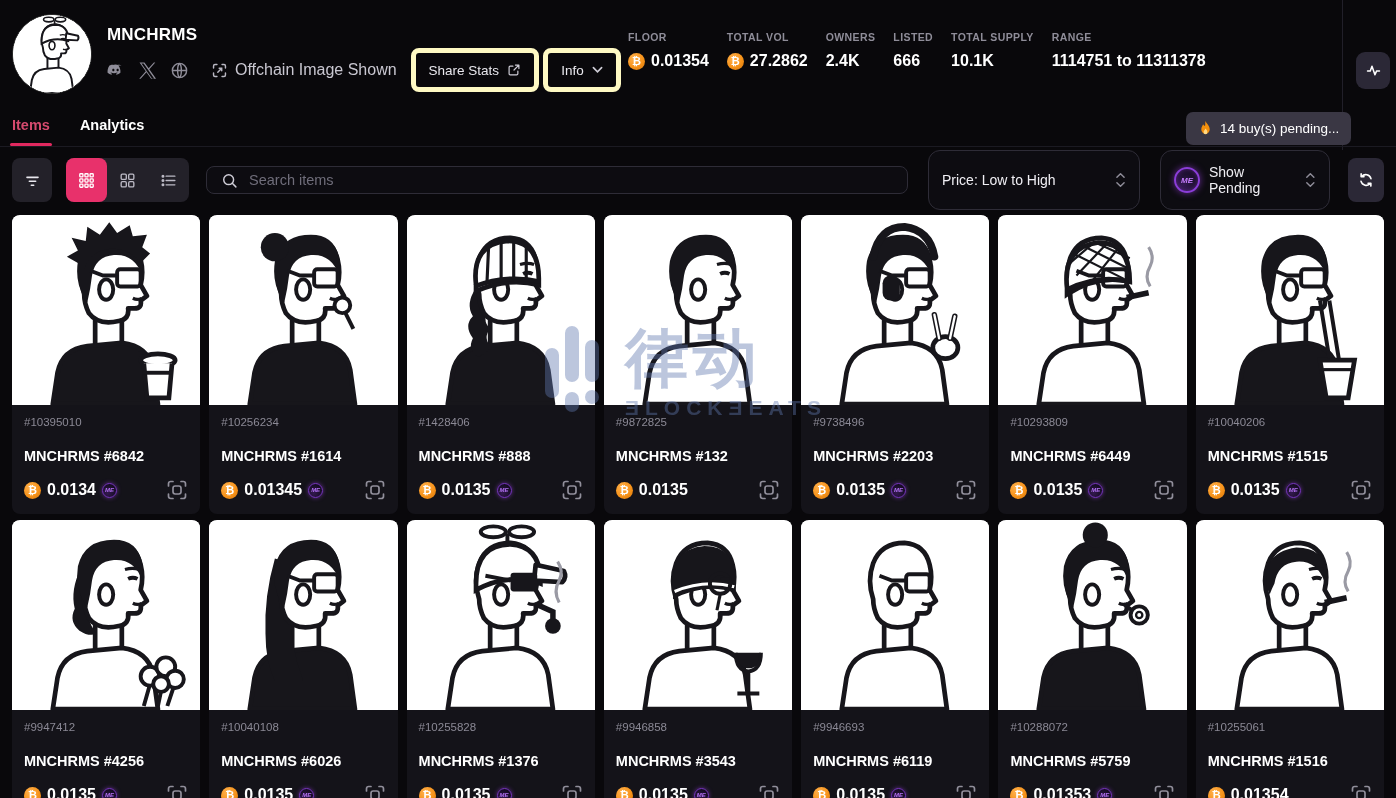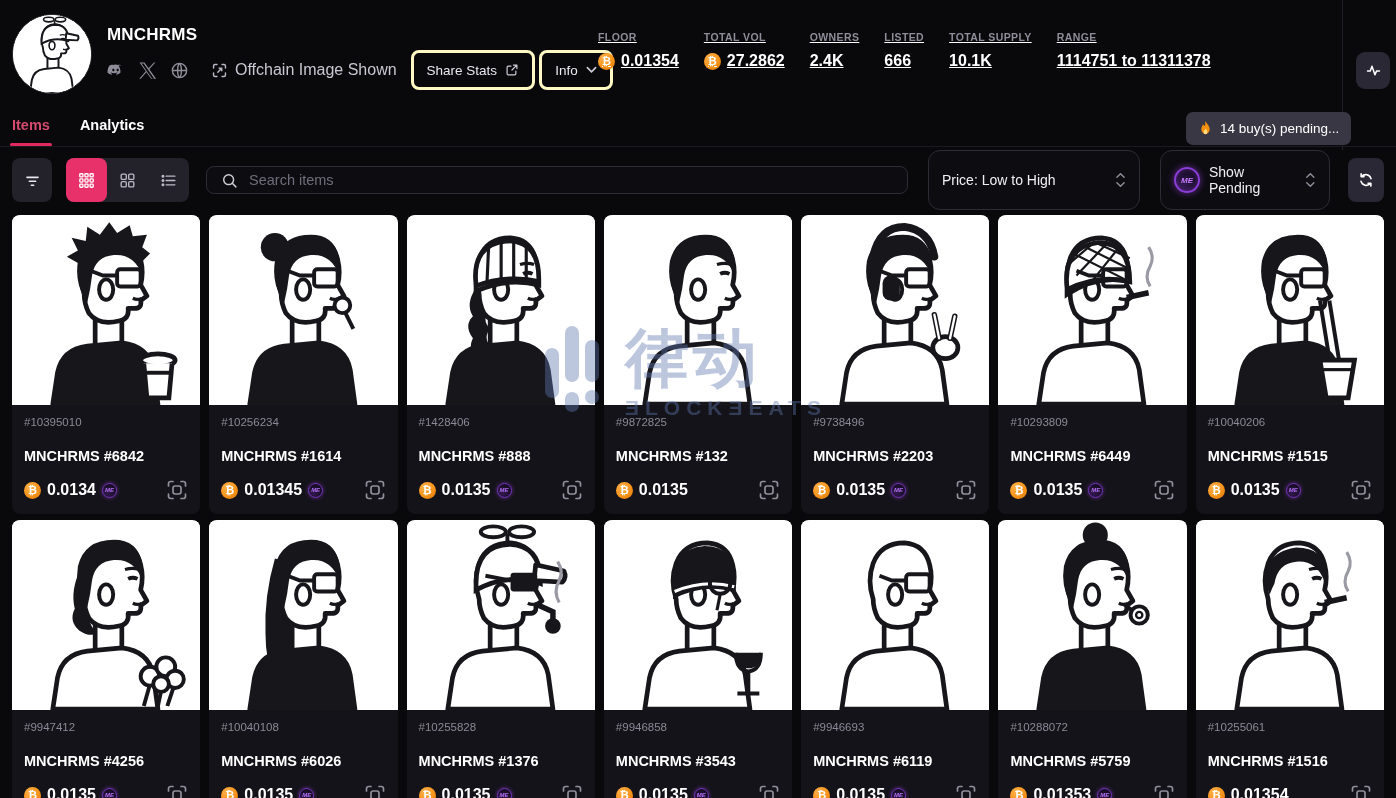--- a/index.html
+++ b/index.html
@@ -15,26 +15,26 @@
   .avatar { position:absolute; left:12px; top:14px; width:80px; height:80px;
     border-radius:50%; background:#fff; overflow:hidden; border:1px solid #222; }
   .avatar svg { width:100%; height:100%; }
   .title { position:absolute; left:107px; top:25px; font-size:17px; font-weight:700; letter-spacing:.2px; }
   .head-row { position:absolute; left:106px; top:55px; display:flex; align-items:center; height:30px; }
   .soc { width:19px; height:19px; margin-right:13px; color:#8f8d99; cursor:pointer; }
   .soc svg { width:100%; height:100%; }
   .offchain { display:flex; align-items:center; gap:7px; margin:0 14px 0 9px; color:#c9c7d1; font-size:16px; cursor:pointer; }
   .offchain .oc-ic { width:17px; height:17px; color:#b9b7c2; }
   .hbtn { display:flex; align-items:center; gap:8px; height:30px; padding:17px 13px;
-    background:none; border:3px solid #fef9c3; border-radius:8px; color:#e9e8ee;
+    background:none; border:5px solid #fef9c3; border-radius:8px; color:#e9e8ee;
     font-size:13.5px; font-family:inherit; cursor:pointer; }
   .hbtn + .hbtn { margin-left:4px; }
   .hbtn svg { width:14px; height:14px; color:#cfcdd7; }
 
-  .stats { position:absolute; left:598px; top:31px; display:flex; gap:25px;text-decoration:underline; }
+  .stats { position:absolute; left:628px; top:31px; display:flex; gap:18px; }
   .stat-label { font-size:10.5px; font-weight:600; color:#8f8d99; letter-spacing:.4px; margin-bottom:9px; white-space:nowrap; }
   .stat-value { font-size:16px; font-weight:700; display:flex; align-items:center; gap:6px; white-space:nowrap; }
   .btc { width:17px; height:17px; border-radius:50%; flex:0 0 auto;
     background:radial-gradient(circle at 35% 30%, #ffb14e, #f7931a 55%, #d47408);
     color:#fff; font-size:11px; font-weight:700; display:flex; align-items:center; justify-content:center;
     font-family:"DejaVu Sans", sans-serif; }
 
   .vdivider { position:absolute; left:1342px; top:0; width:1px; height:150px; background:#211f29; }
   .pulse-btn { position:absolute; left:1356px; top:52px; width:34px; height:37px; border:none;
     border-radius:9px; background:#2b2836; color:#fff; display:flex; align-items:center; justify-content:center; cursor:pointer; }

